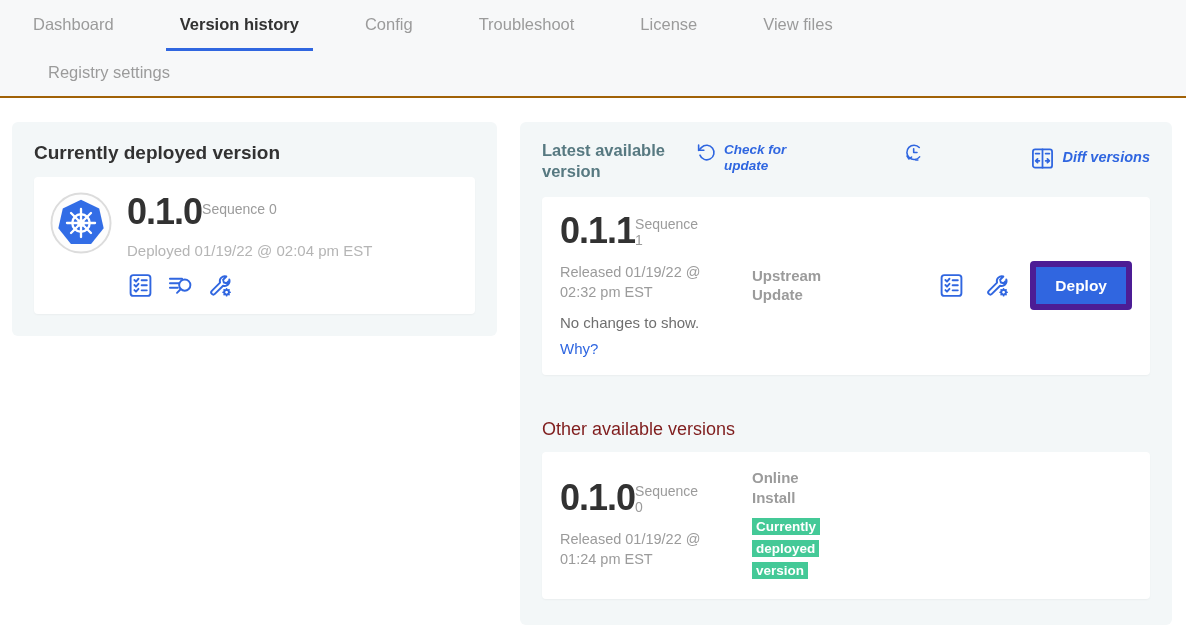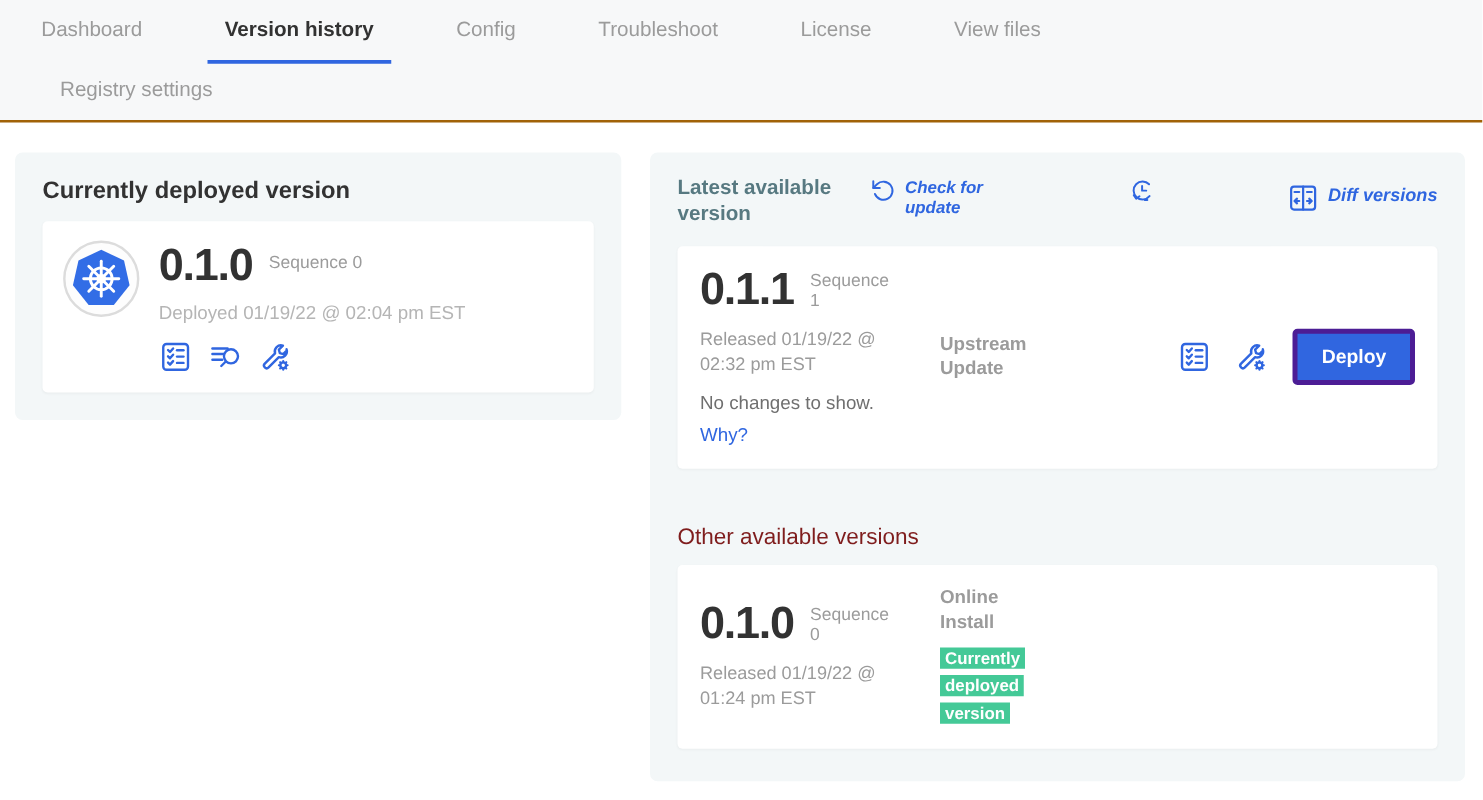--- a/index.html
+++ b/index.html
@@ -21,21 +21,21 @@
   .left-panel { width:485px; padding:20px 22px 22px; }
   .right-panel { width:652px; padding:18px 22px 26px; }
 
   .left-title { font-size:19px; font-weight:700; color:#323232; }
 
   .white-card { background:#fff; border-radius:4px; box-shadow:0 1px 2px rgba(0,0,0,.04); }
 
   .deployed-card { margin-top:13px; padding:15px 16px; display:flex; gap:15px; }
   .dc-body { display:flex; flex-direction:column; padding-top:2px; }
 
-  .version-row { display:flex; align-items:flex-start; gap:13px; }
+  .version-row { display:flex; align-items:flex-start; }
   .version-num { font-size:36px; font-weight:800; letter-spacing:-1px; color:#323232; line-height:1; }
   .seq { font-size:14px; color:#9b9b9b; padding-top:8px; line-height:1.1; }
   .seq.narrow { width:68px; padding-top:4px; }
 
   .deployed-text { margin-top:12px; font-size:15px; color:#b5b5b5; font-weight:500; }
   .released-text { margin-top:14px; font-size:14.5px; color:#9b9b9b; font-weight:400;
                    line-height:1.35; width:172px; }
 
   .icon-row { margin-top:13px; display:flex; align-items:center; gap:13px; }
   .icon-btn { width:27px; height:27px; cursor:pointer; display:inline-flex; }
@@ -56,21 +56,21 @@
   .vc-left { width:192px; }
   .vc-source { width:112px; font-size:15px; font-weight:700; color:#9b9b9b; line-height:1.3;
                align-self:center; }
   .vc-actions { margin-left:auto; display:flex; align-items:center; gap:19px; }
 
   .changes-text { margin-top:12px; font-size:15px; color:#6f6f6f; }
   .why-link { margin-top:9px; font-size:15px; font-weight:400; color:#2f66e0; cursor:pointer; }
 
   .btn { border-radius:4px; font-size:15.5px; font-weight:700; cursor:pointer;
     font-family:inherit; padding:11px 19px; line-height:1; }
-  .btn-primary { background:#3066e0; color:#fff; border:4px solid #4c1d95; }
+  .btn-primary { background:#3066e0; color:#fff; border:6px solid #4c1d95; }
   .btn-outline { background:#fff; color:#2f66e0; border:1.5px solid #3066e0; padding:11px 17px; }
 
   .other-title { margin-top:44px; font-size:18px; color:#7f1d1d; }
   .other-card { margin-top:12px; }
 
   .badge-wrap { margin-top:9px; width:74px; }
   .badge { background:#44c997; color:#fff; font-size:13.5px; font-weight:700;
     line-height:1.6; padding:1px 4px; -webkit-box-decoration-break:clone; box-decoration-break:clone; }
 
   .k8s-logo { width:62px; height:62px; flex:none; }

